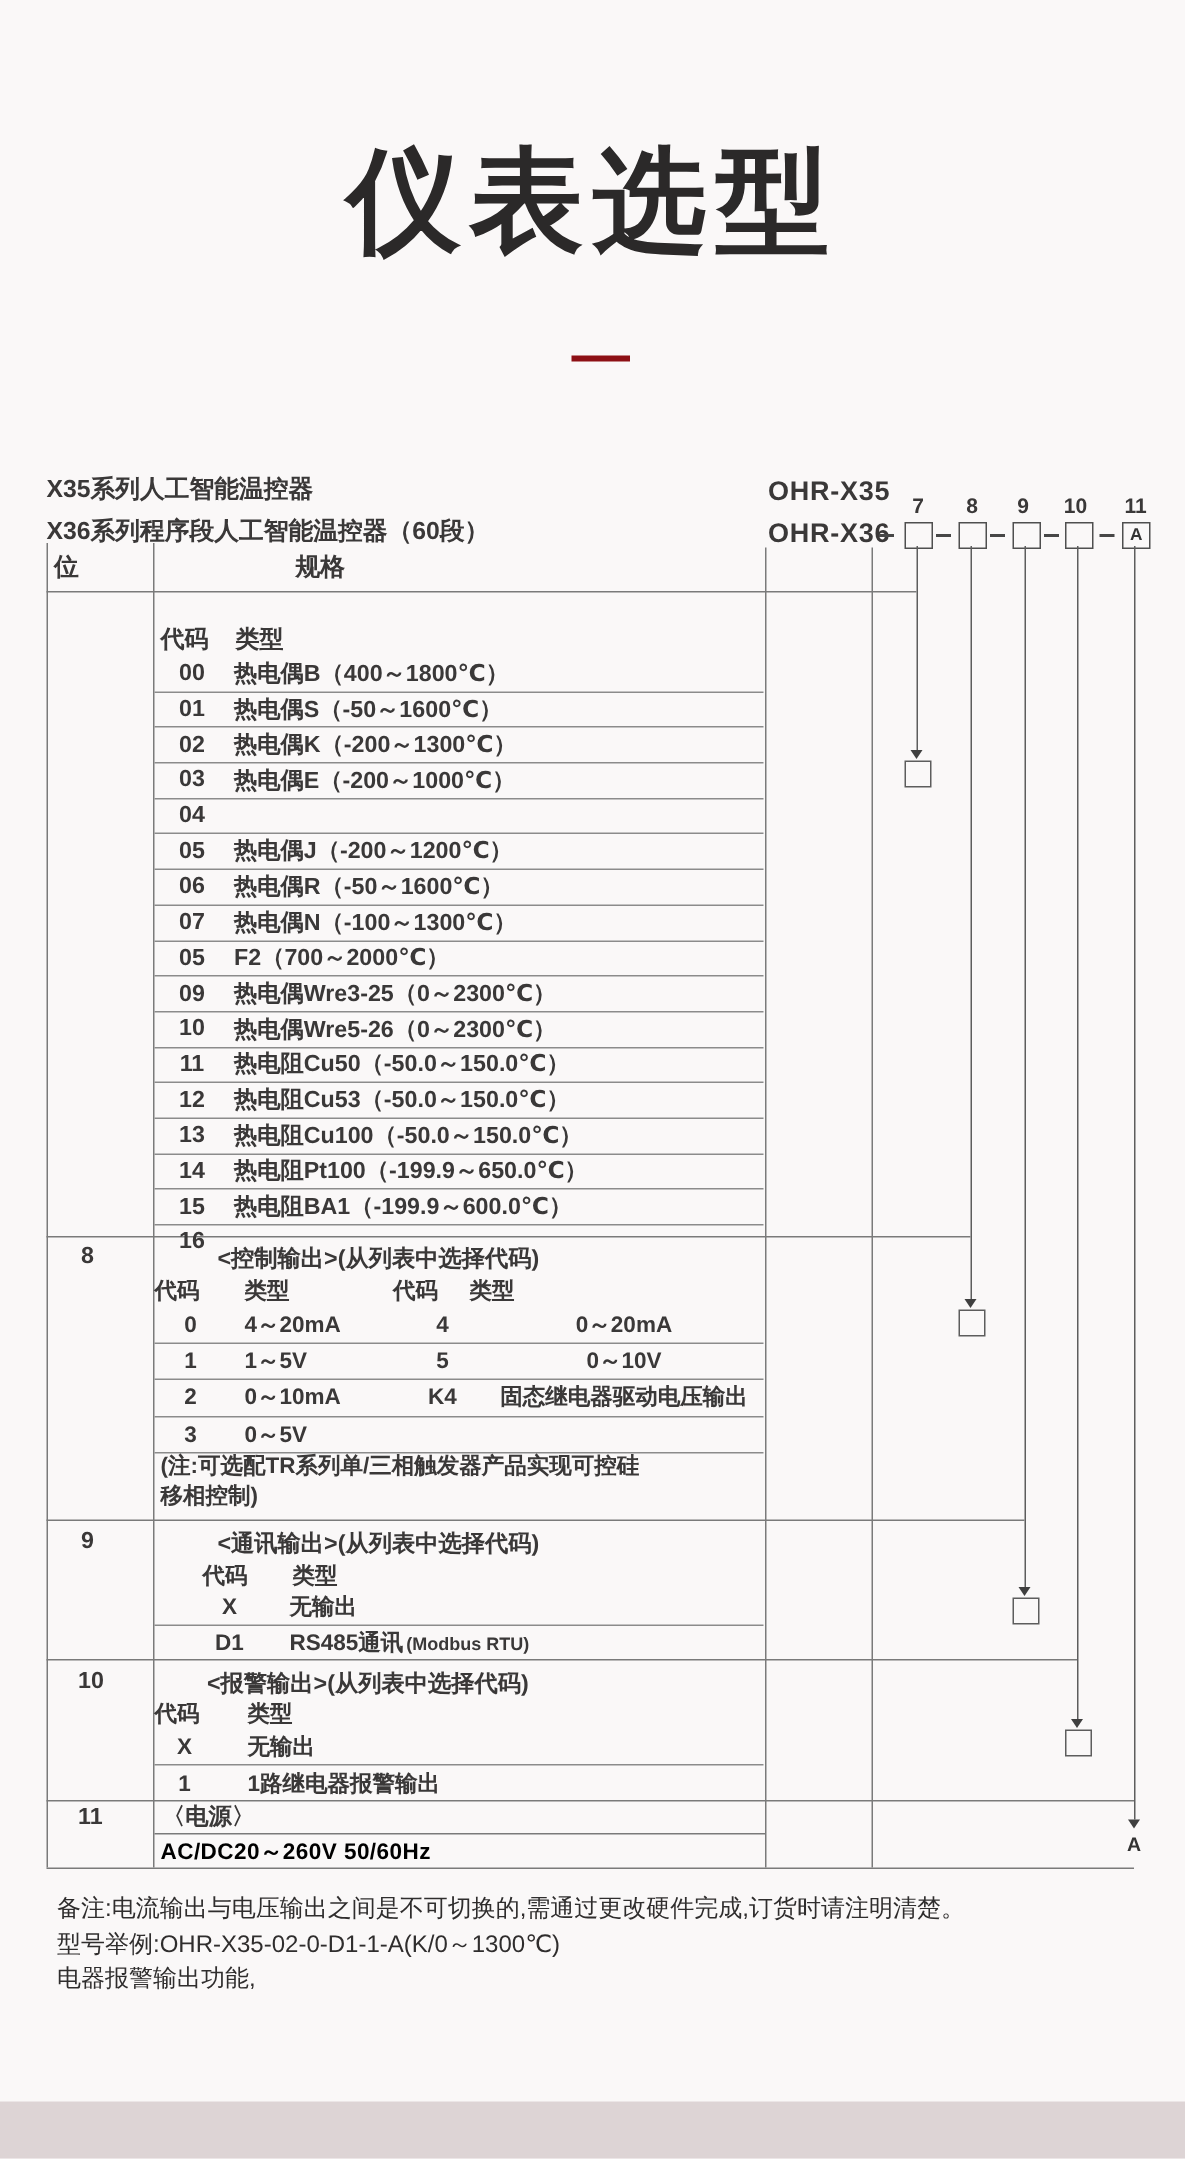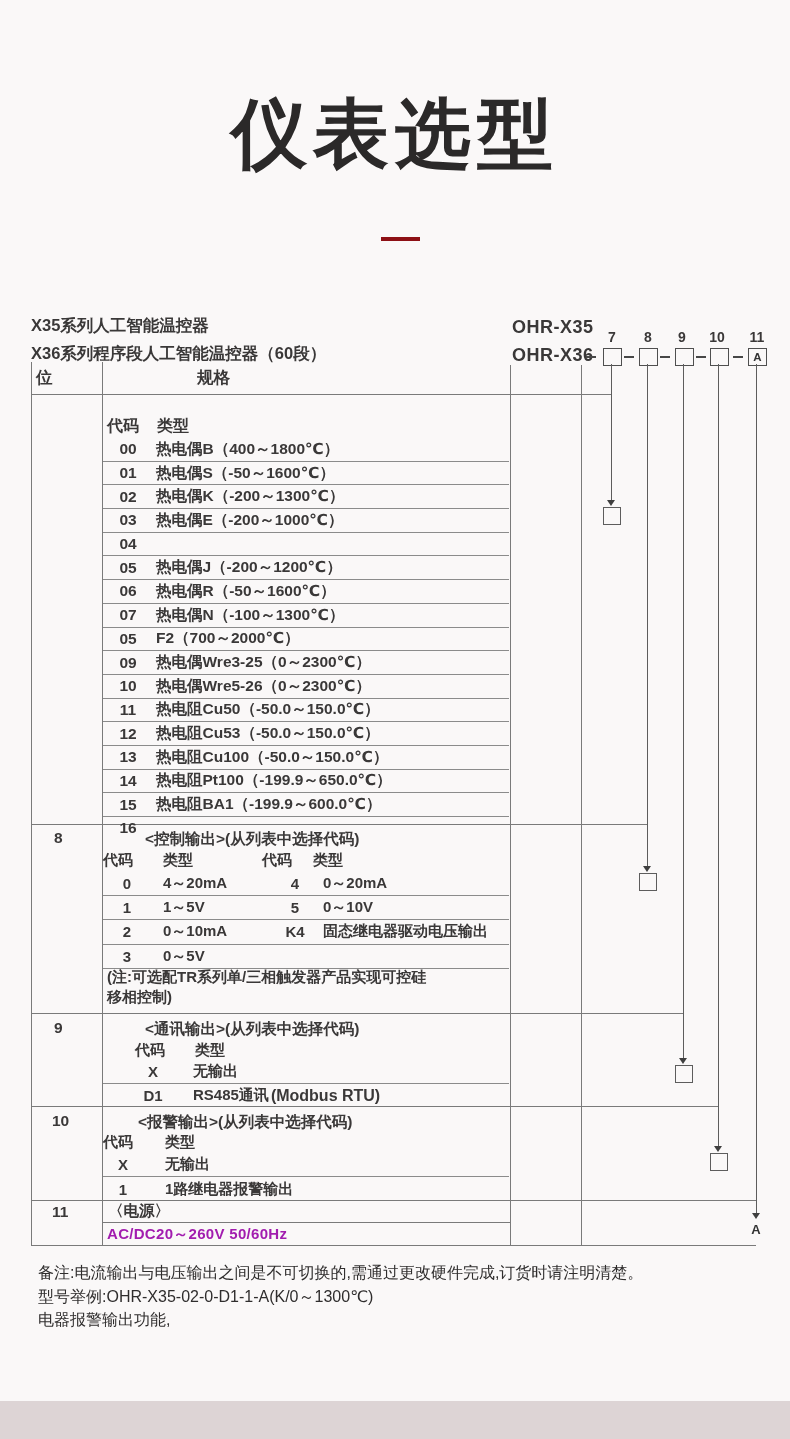--- a/index.html
+++ b/index.html
@@ -42,36 +42,36 @@
   .s7-row:last-child{border-bottom:none;}
   .s7-code{width:50px;text-align:center;flex:0 0 auto;}
   .s7-type{flex:1;padding-left:3px;white-space:nowrap;}
   
   #s8-rows{position:absolute;left:103px;top:872px;width:406px;}
   .s8-row{display:flex;align-items:center;height:23.2px;border-bottom:1px solid #8b8b8b;
     font-size:15px;font-weight:700;color:#3a3838;}
   .s8-c1{width:48px;text-align:center;flex:0 0 auto;}
   .s8-c2{width:110px;padding-left:12px;flex:0 0 auto;white-space:nowrap;}
   .s8-c3{width:44px;text-align:center;flex:0 0 auto;}
-  .s8-c4{flex:1;padding-left:6px;white-space:nowrap;}
+  .s8-c4{flex:1;padding-left:6px;white-space:nowrap;text-align:center;}
   .note-line{position:absolute;left:107px;width:402px;font-size:15px;font-weight:700;color:#3a3838;}
   
   #s9-rows{position:absolute;left:103px;top:1060px;width:406px;}
   .s9-row{display:flex;align-items:center;height:23px;font-size:15px;font-weight:700;color:#3a3838;}
   .s9-row:first-child{border-bottom:1px solid #8b8b8b;}
   .s9-code{margin-left:20px;width:60px;text-align:center;flex:0 0 auto;}
   .s9-type{padding-left:10px;white-space:nowrap;}
-  .s9-extra{font-size:16px;font-weight:700;padding-left:2px;}
+  .s9-extra{font-size:12px;font-weight:700;padding-left:2px;}
   #s10-rows{position:absolute;left:103px;top:1152px;width:406px;}
   .s10-row{display:flex;align-items:center;height:24px;font-size:15px;font-weight:700;color:#3a3838;}
   .s10-row:first-child{border-bottom:1px solid #8b8b8b;}
   .s10-code{width:40px;text-align:center;flex:0 0 auto;}
   .s10-type{padding-left:22px;white-space:nowrap;}
   
-  .s11-value{position:absolute;left:107px;top:1225px;font-size:15px;font-weight:700;color:#a21caf;letter-spacing:0.3px;}
+  .s11-value{position:absolute;left:107px;top:1225px;font-size:15px;font-weight:700;color:#000000;letter-spacing:0.3px;}
   
   #notes{position:absolute;left:38px;top:1261px;width:730px;}
   .note-p{font-size:16px;line-height:23.5px;color:#2f2d2d;font-weight:400;}
   
   .bottom-band{position:absolute;left:0;top:1401px;width:790px;height:38px;background:#ddd4d5;}
 </style>
 </head>
 <body>
 
 <div class="page-title">仪表选型</div>

